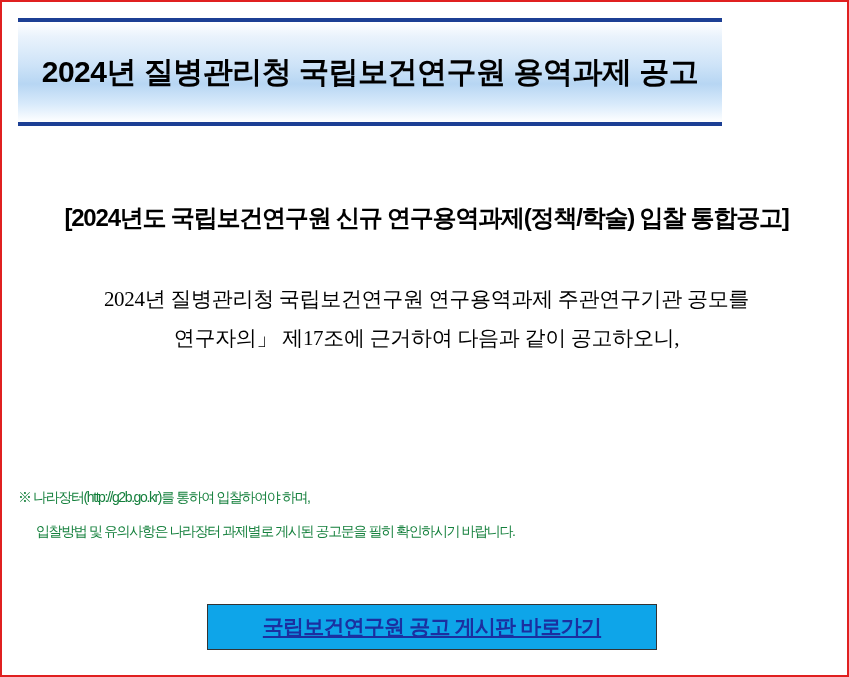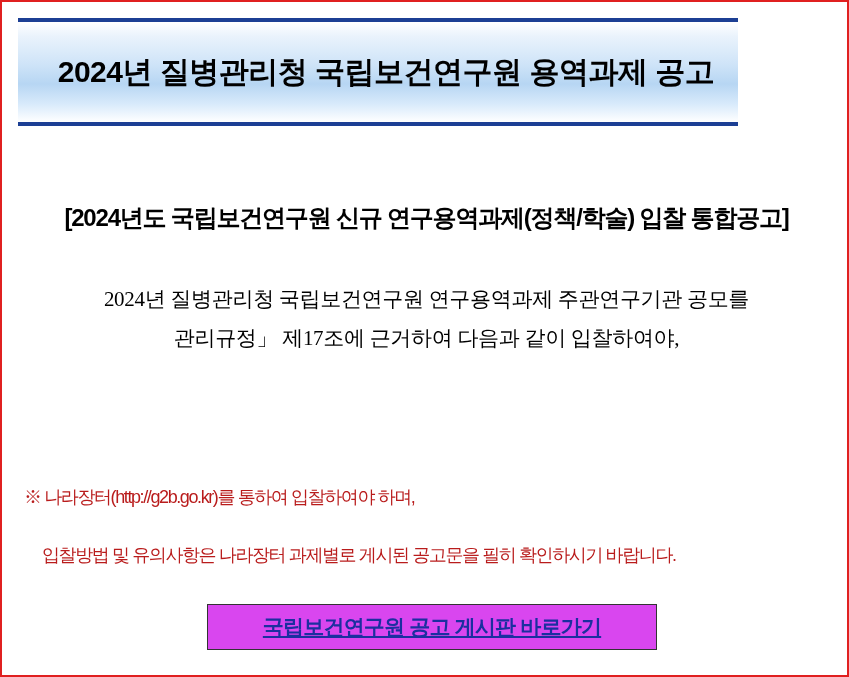--- a/index.html
+++ b/index.html
@@ -34,21 +34,20 @@
         #eaf3fc 14%,
         #cfe4f8 42%,
         #b7d6f3 62%,
         #d8eafb 82%,
         #ffffff 100%);
     border-top: 4px solid #1c3f94;
     border-bottom: 4px solid #1c3f94;
     display: flex;
     align-items: center;
     justify-content: center;
-    padding-left: 16px;
   }
   .banner-title {
     font-family: "Liberation Sans", sans-serif;
     font-size: 30px;
     font-weight: bold;
     color: #000000;
     letter-spacing: -0.5px;
     text-align: center;
     white-space: nowrap;
   }
@@ -79,45 +78,44 @@
     letter-spacing: -0.3px;
   }
   .body-block .line {
     display: block;
     white-space: nowrap;
     text-align: center;
   }
   
   .notice {
     position: absolute;
-    left: 22px;
+    left: 16px;
     top: 478px;
     width: 800px;
-    font-size: 18px;
-    color: #b91c1c;
+    font-size: 14px;
+    color: #15803d;
     line-height: 34px;
     letter-spacing: -1.4px;
   }
   .notice .n-line {
     display: block;
     white-space: nowrap;
   }
   .notice .n-indent {
     padding-left: 18px;
-    margin-top: 24px;
   }
   
   .link-box {
     position: absolute;
     left: 205px;
     top: 602px;
     width: 448px;
     height: 44px;
     border: 1px solid #333333;
-    background: #d946ef;
+    background: #0ea5e9;
     display: flex;
     align-items: center;
     justify-content: center;
     cursor: pointer;
   }
   .link-text {
     font-size: 21px;
     font-weight: bold;
     color: #1b2fa0;
     text-decoration: underline;
@@ -131,21 +129,21 @@
 <div class="page">
 
   <div class="banner">
     <div class="banner-title">2024년 질병관리청 국립보건연구원 용역과제 공고</div>
   </div>
 
   <div class="headline">[2024년도 국립보건연구원 신규 연구용역과제(정책/학술) 입찰 통합공고]</div>
 
   <div class="body-block">
     <span class="line">2024년 질병관리청 국립보건연구원 연구용역과제 주관연구기관 공모를</span>
-    <span class="line">관리규정」 제17조에 근거하여 다음과 같이 입찰하여야,</span>
+    <span class="line">연구자의」 제17조에 근거하여 다음과 같이 공고하오니,</span>
   </div>
 
   <div class="notice">
     <span class="n-line">※ 나라장터(http://g2b.go.kr)를 통하여 입찰하여야 하며,</span>
     <span class="n-line n-indent">입찰방법 및 유의사항은 나라장터 과제별로 게시된 공고문을 필히 확인하시기 바랍니다.</span>
   </div>
 
   <div class="link-box">
     <span class="link-text">국립보건연구원 공고 게시판 바로가기</span>
   </div>

